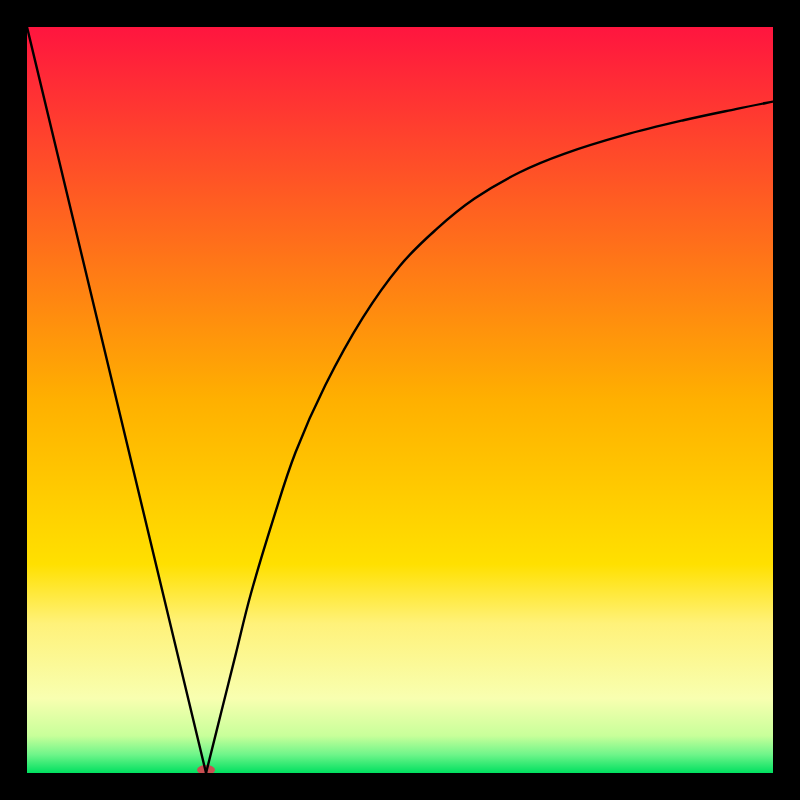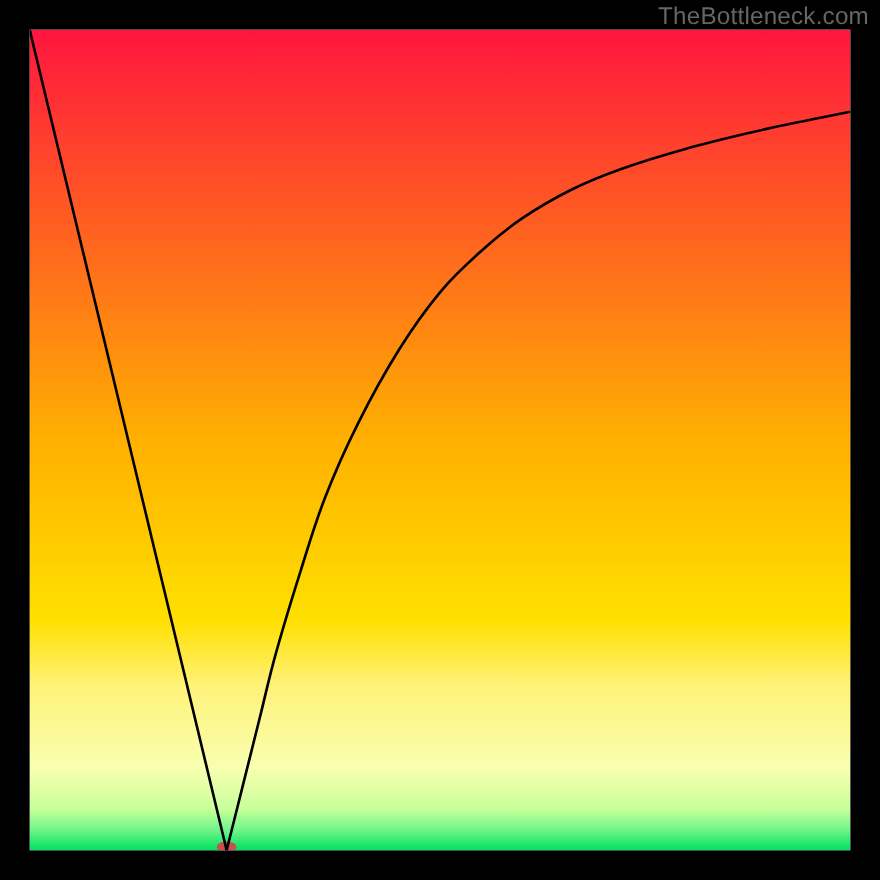--- a/index.html
+++ b/index.html
@@ -50,15 +50,14 @@
             <stop offset="100%" stop-color="#00e060"></stop>
           </linearGradient>
         </defs>
         <rect x="0" y="0" width="746" height="746" fill="url(#bg-grad)"></rect>
         <ellipse cx="179.04" cy="743" rx="9" ry="5" fill="#c94f52"></ellipse>
         <path d="M 0 0 L 179.04 746" fill="none" stroke="#000" stroke-width="2.4" stroke-linecap="round"></path>
         <path d="M 179.04 746 C 181.7256 735.2576, 188.5888 707.8048, 193.96 686.32 C 199.33120000000002 664.8352000000001, 203.50880000000004 648.1247999999999, 208.88000000000002 626.64 C 214.2512 605.1552, 217.08599999999998 591.1304, 223.79999999999998 566.96 C 230.51399999999998 542.7896000000001, 238.1232 517.8732, 246.18 492.36 C 254.23680000000002 466.84680000000003, 259.1604 449.39040000000006, 268.56 425.22 C 277.9596 401.0496, 286.31480000000005 382.2504, 298.40000000000003 358.08 C 310.4852 333.90959999999995, 322.272 312.4248, 335.7 290.94 C 349.128 269.4552, 359.572 254.8336, 373 238.71999999999997 C 386.428 222.60639999999995, 396.872 213.50519999999995, 410.3 201.41999999999996 C 423.728 189.33479999999997, 432.82919999999996 181.65100000000004, 447.59999999999997 171.58000000000004 C 462.3708 161.50900000000004, 476.2464 153.52679999999992, 492.36 145.4699999999999 C 508.47360000000003 137.4131999999999, 518.3208 133.53400000000005, 537.12 126.82000000000005 C 555.9192 120.10600000000005, 575.3152000000001 114.21259999999997, 596.8000000000001 108.16999999999996 C 618.2848 102.12739999999995, 636.3380000000001 97.9498, 656.48 93.25 C 676.622 88.5502, 692.5863999999999 85.41699999999994, 708.6999999999999 82.05999999999995 C 724.8136 78.70299999999995, 739.286 75.9428, 746 74.60000000000002" fill="none" stroke="#000" stroke-width="2.4" stroke-linecap="round"></path>
       </svg>
   </div>
 
-  <div class="watermark" id="watermark" style="right: 10px; top: 2px;">TheBottleneck.com</div>
 
 </div>
 
 </body></html>

